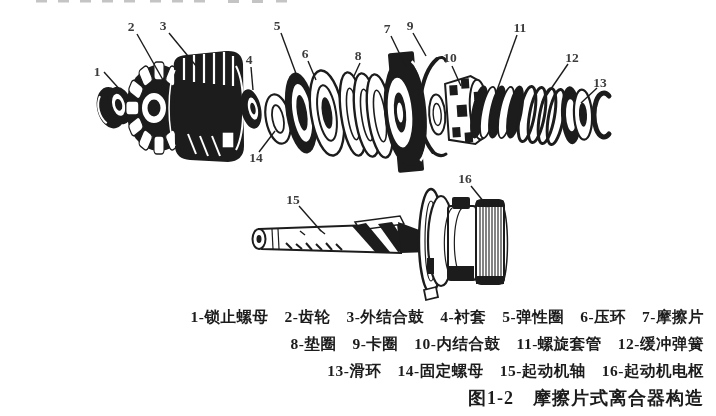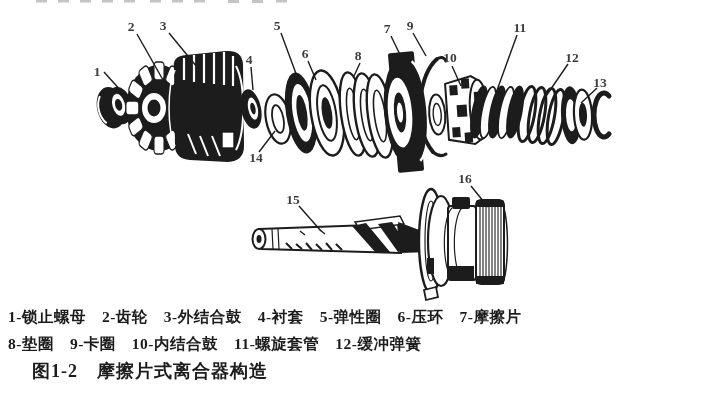--- a/index.html
+++ b/index.html
@@ -18,21 +18,21 @@
   .f-ink{fill:var(--ink);}
   .f-paper{fill:var(--paper);}
   .s-ink{stroke:var(--ink);}
   .s-paper{stroke:var(--paper);}
   .nf{fill:none;}
   .callout{
     font-family:"Liberation Serif","DejaVu Serif",serif;
     font-size:13.5px;font-weight:600;fill:var(--num);text-anchor:middle;
   }
   .legend{
-    position:absolute;left:8px;top:305px;width:688px;text-align:left;
+    position:absolute;left:16px;top:305px;width:688px;text-align:right;
     color:var(--ink);
   }
   .legend-line{
     font-size:15.5px;font-weight:600;line-height:23px;letter-spacing:.5px;
     white-space:nowrap;
   }
   .legend-line + .legend-line{margin-top:4px;}
   .caption{
     font-size:18px;font-weight:700;margin-top:4px;letter-spacing:1px;
     white-space:nowrap;
@@ -277,16 +277,17 @@
         <text x="600" y="87" class="callout">13</text>
         <text x="256" y="162" class="callout">14</text>
         <text x="293" y="204" class="callout">15</text>
         <text x="465" y="183" class="callout">16</text>
       </g>
   </svg>
 
   <div class="legend">
     <div class="legend-line">1-锁止螺母　2-齿轮　3-外结合鼓　4-衬套　5-弹性圈　6-压环　7-摩擦片</div>
     <div class="legend-line">8-垫圈　9-卡圈　10-内结合鼓　11-螺旋套管　12-缓冲弹簧</div>
+    <div class="legend-line">13-滑环　14-固定螺母　15-起动机轴　16-起动机电枢</div>
     <div class="caption">图1-2　摩擦片式离合器构造</div>
   </div>
 
 </div>
 
 </body></html>

